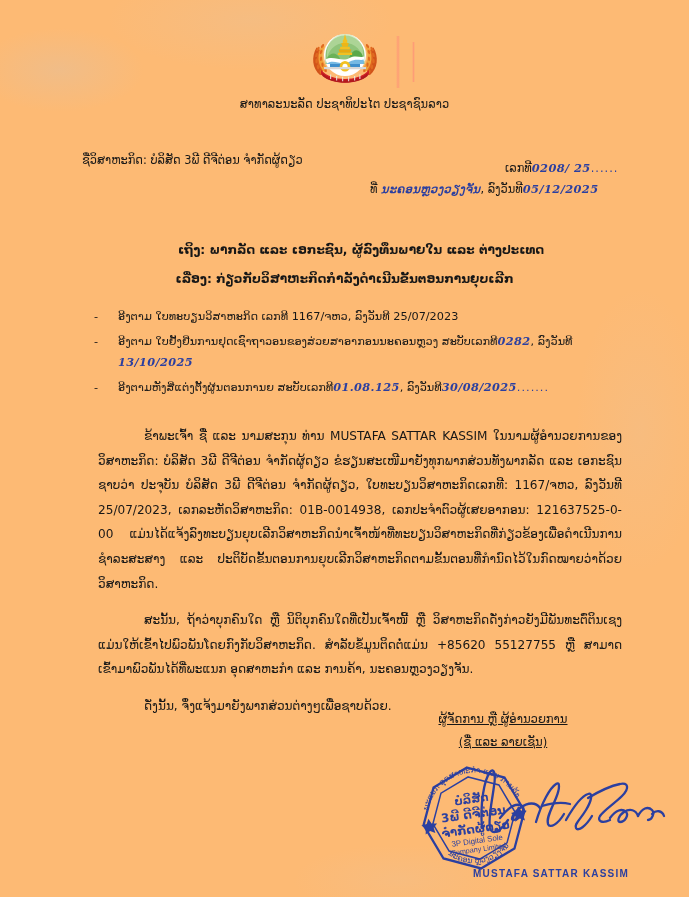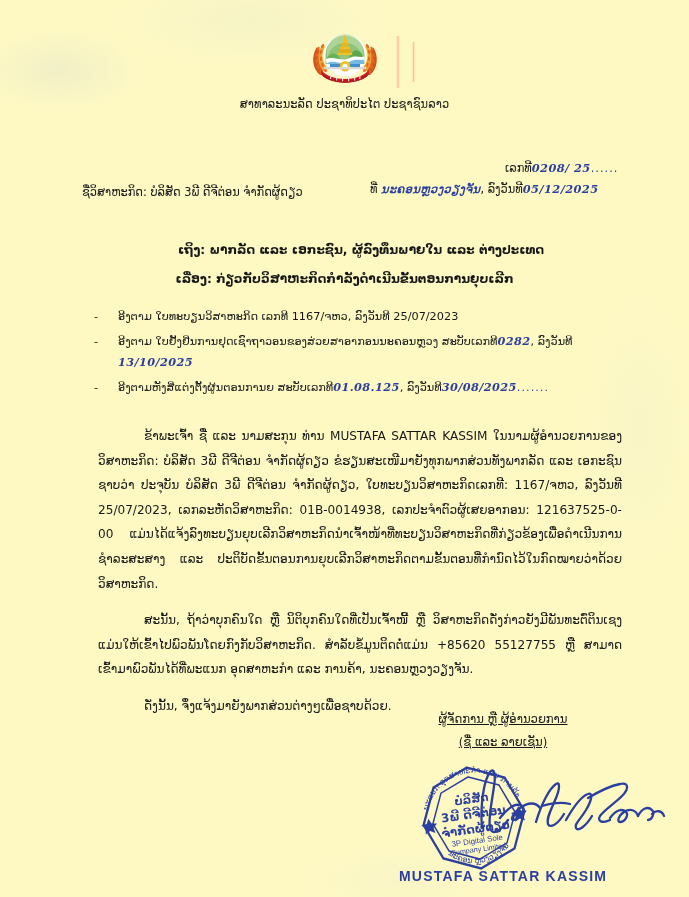--- a/index.html
+++ b/index.html
@@ -4,21 +4,21 @@
 <style>
   html, body {
     margin: 0;
     padding: 0;
     background: #888;
   }
   .page {
     position: relative;
     width: 689px;
     height: 897px;
-    background: #fef9c3;
+    background: #fdba74;
     overflow: hidden;
     font-family: "DejaVu Sans", sans-serif;
     color: #171717;
   }
   
   .scan-noise {
     position: absolute;
     inset: 0;
     pointer-events: none;
     background:
@@ -51,21 +51,21 @@
     font-size: 11.4px;
     letter-spacing: .1px;
   }
   .hdr-1 { top: 97px; }
   .hdr-2 { top: 117px; }
 
   .row-line {
     position: absolute;
     font-size: 11.4px;
   }
-  .lbl-company { left: 82px; top: 153px; margin-top: 32px; }
+  .lbl-company { left: 82px; top: 153px; }
   .lbl-number  { left: 505px; top: 161px; }
   .lbl-place   { left: 370px; top: 182px; }
 
   
   .hand {
     font-family: "DejaVu Serif", serif;
     color: #2b3fa0;
     font-style: italic;
     font-weight: 700;
     letter-spacing: .4px;
@@ -125,24 +125,24 @@
     text-align: center;
     font-size: 11.6px;
     line-height: 23px;
     text-decoration: underline;
   }
   .sig-name {
     position: absolute;
     right: 60px;
     top: 868px;
     width: 230px;
-    text-align: left;
+    text-align: right;
     font-family: "Liberation Sans", sans-serif;
     font-weight: bold;
-    font-size: 14px;
+    font-size: 10px;
     letter-spacing: 1.2px;
     color: #2b3fa0;
   }
 
   
   .stamp {
     position: absolute;
     left: 408px;
     top: 752px;
     width: 132px;

